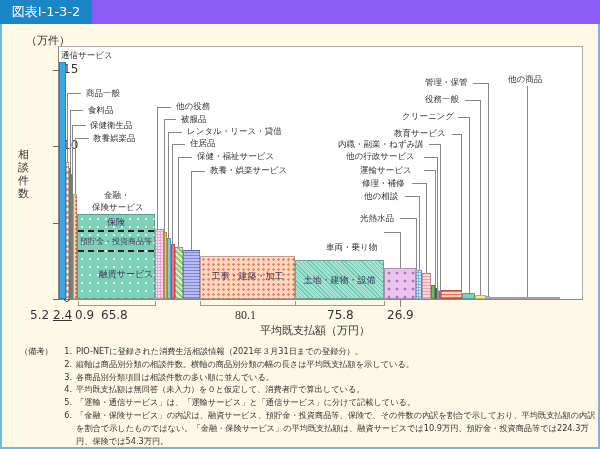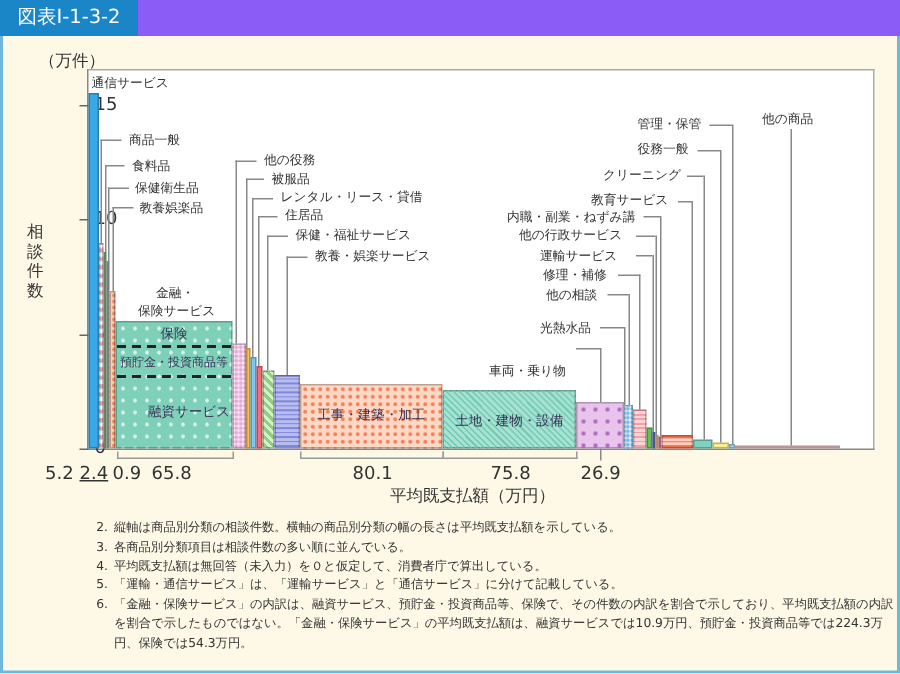--- a/index.html
+++ b/index.html
@@ -162,27 +162,32 @@
 <div class="leader" style="left:527px;top:86px;width:1px;height:211px;"></div>
 
 <div class="brace" style="left:78px;width:76px;"></div>
 <div class="brace" style="left:200px;width:94px;"></div>
 <div class="brace" style="left:295px;width:88px;"></div>
 <div class="leader" style="left:400px;top:299px;width:1px;height:8px;"></div>
 <div class="xtick" style="left:30px;">5.2</div>
 <div class="xtick" style="left:53px;text-decoration:underline;">2.4</div>
 <div class="xtick" style="left:75px;">0.9</div>
 <div class="xtick" style="left:101px;">65.8</div>
-<div class="xtick" style="left:235px;">80.1</div>
+<div class="xtick" style="left:235px;font-family:Liberation Serif, serif;">80.1</div>
 <div class="xtick" style="left:327px;">75.8</div>
 <div class="xtick" style="left:387px;">26.9</div>
 <div class="xlabel">平均既支払額（万円）</div>
 
 <div class="notes">
   <div class="note-row">
+      <span class="note-head">（備考）</span>
+      <span class="note-num">1.</span>
+      <span class="note-text">PIO-NETに登録された消費生活相談情報（2021年３月31日までの登録分）。</span>
+    </div>
+  <div class="note-row">
       <span class="note-head"></span>
       <span class="note-num">2.</span>
       <span class="note-text">縦軸は商品別分類の相談件数。横軸の商品別分類の幅の長さは平均既支払額を示している。</span>
     </div>
   <div class="note-row">
       <span class="note-head"></span>
       <span class="note-num">3.</span>
       <span class="note-text">各商品別分類項目は相談件数の多い順に並んでいる。</span>
     </div>
   <div class="note-row">

